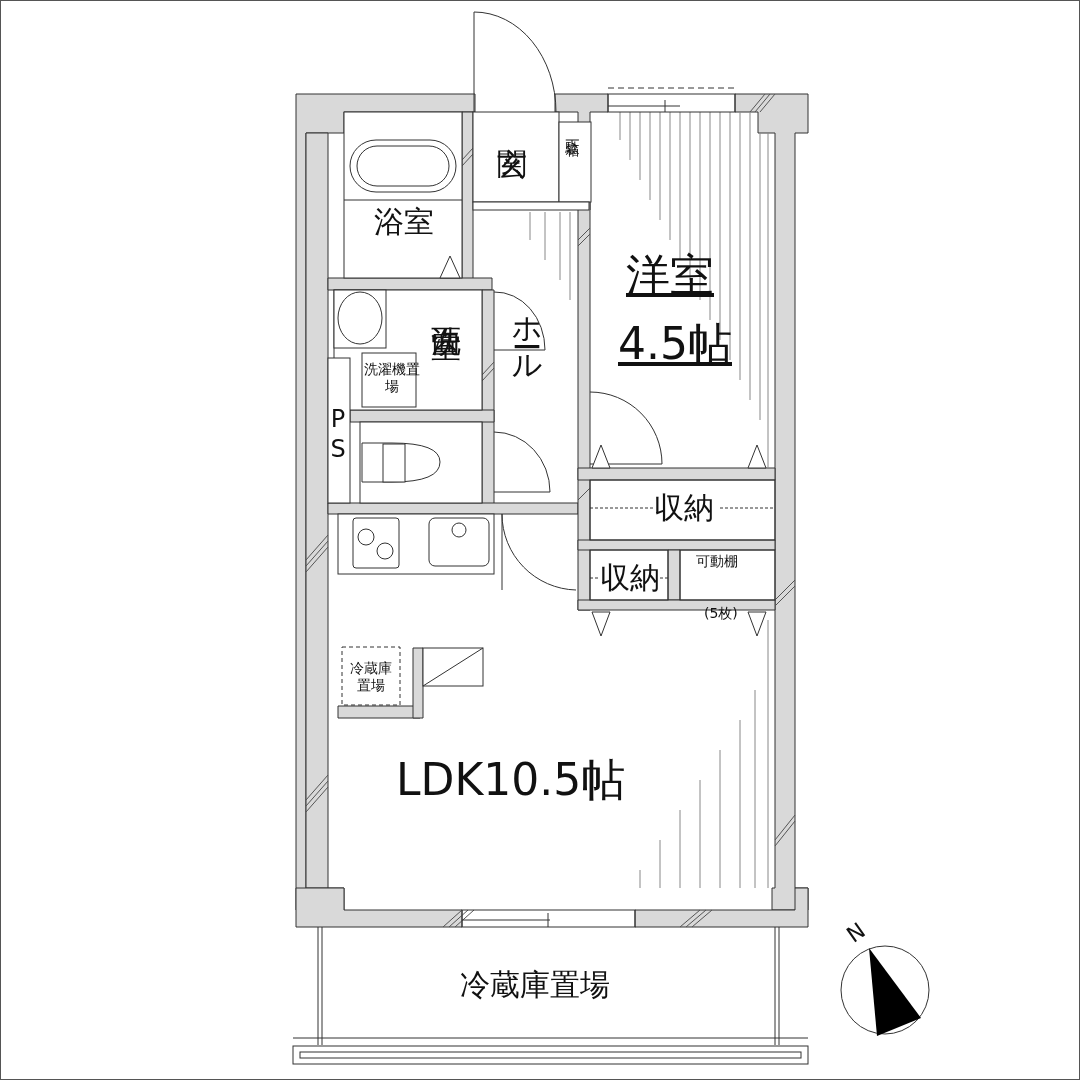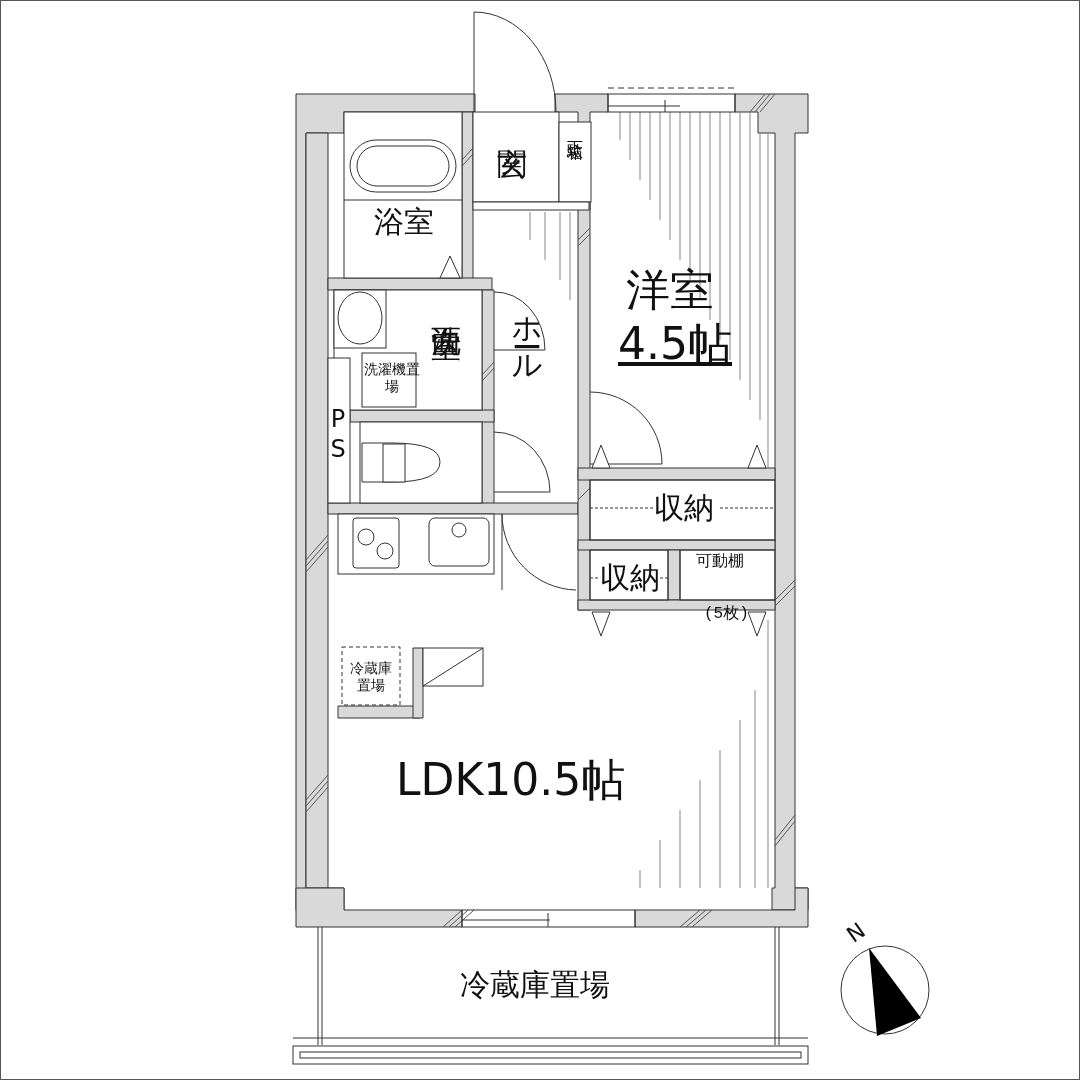--- a/index.html
+++ b/index.html
@@ -2,21 +2,21 @@
 <html><head>
 <meta charset="utf-8">
 <style>
   html, body { margin:0; padding:0; background:#ffffff; }
   body { width:1080px; height:1080px; position:relative; overflow:hidden; font-family:"DejaVu Sans", sans-serif; }
   #plan { position:absolute; left:0; top:0; width:1080px; height:1080px; }
   .lbl { position:absolute; color:#111; white-space:nowrap; line-height:1; font-family:"DejaVu Sans", sans-serif; }
   .vert { writing-mode:vertical-rl; text-orientation:upright; letter-spacing:2px; }
   .big { font-size:44px; }
   .mid { font-size:30px; }
-  .sm  { font-size:16px;font-family:Liberation Mono, monospace; }
+  .sm  { font-size:14px; }
   .xs  { font-size:14px; text-align:center; line-height:1.2; }
 </style>
 </head>
 <body>
 
 <svg id="plan" viewBox="0 0 1080 1080" xmlns="http://www.w3.org/2000/svg">
 
   <rect x="0.5" y="0.5" width="1079" height="1079" fill="none" stroke="#555" stroke-width="1"></rect>
 
   <g fill="#d9d9d9" stroke="#333" stroke-width="1">
@@ -192,21 +192,21 @@
   </g>
 </svg>
 
 <div class="lbl vert mid" style="left:497px;top:124px;">玄関</div>
 <div class="lbl vert sm" style="left:566px;top:128px;">下駄箱</div>
 <div class="lbl mid" style="left:374px;top:207px;">浴室</div>
 <div class="lbl vert mid" style="left:431px;top:302px;">洗面室</div>
 <div class="lbl xs" style="left:364px;top:361px;width:56px;white-space:normal;">洗濯機置場</div>
 <div class="lbl vert mid" style="left:512px;top:296px;">ホール</div>
 <div class="lbl vert mid" style="left:326px;top:405px;font-size:24px;">PS</div>
-<div class="lbl big" style="left:626px;top:268px;">洋室</div>
+<div class="lbl big" style="left:626px;top:253px;text-decoration:underline;">洋室</div>
 <div class="lbl big" style="left:618px;top:322px;text-decoration:underline;">4.5帖</div>
 <div class="lbl mid" style="left:654px;top:493px;">収納</div>
 <div class="lbl mid" style="left:600px;top:563px;">収納</div>
 <div class="lbl sm" style="left:696px;top:554px;">可動棚</div>
 <div class="lbl sm" style="left:704px;top:574px;margin-top:32px;">(5枚)</div>
 <div class="lbl xs" style="left:344px;top:660px;width:54px;white-space:normal;">冷蔵庫置場</div>
 <div class="lbl" style="left:396px;top:758px;font-size:44px;">LDK10.5帖</div>
 <div class="lbl mid" style="left:460px;top:970px;">冷蔵庫置場</div>
 <div class="lbl" style="left:848px;top:922px;font-size:22px;transform:rotate(-35deg);">N</div>
 

